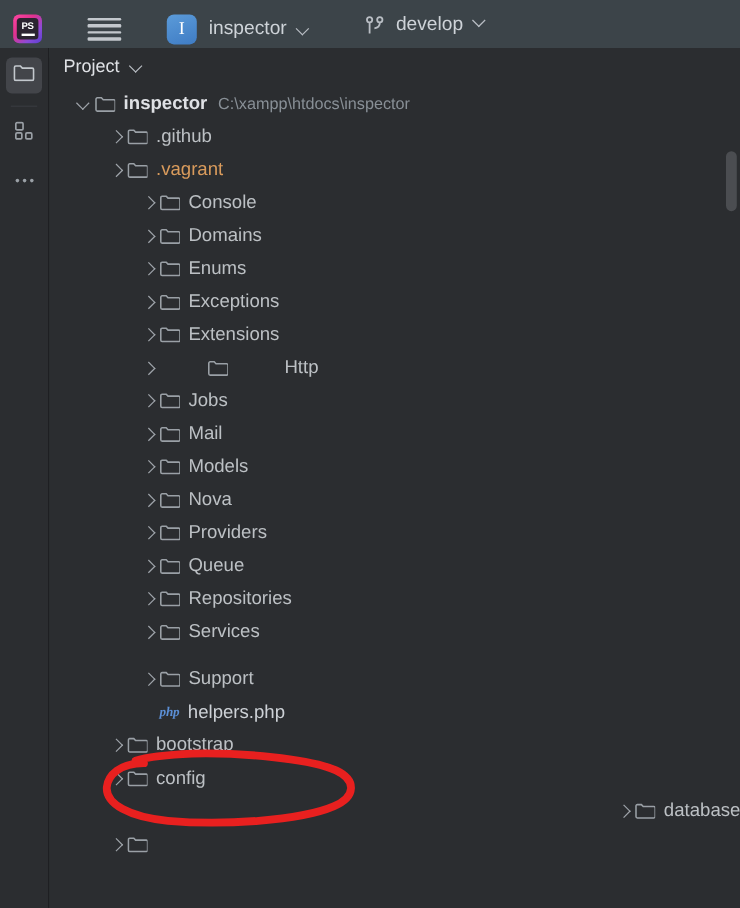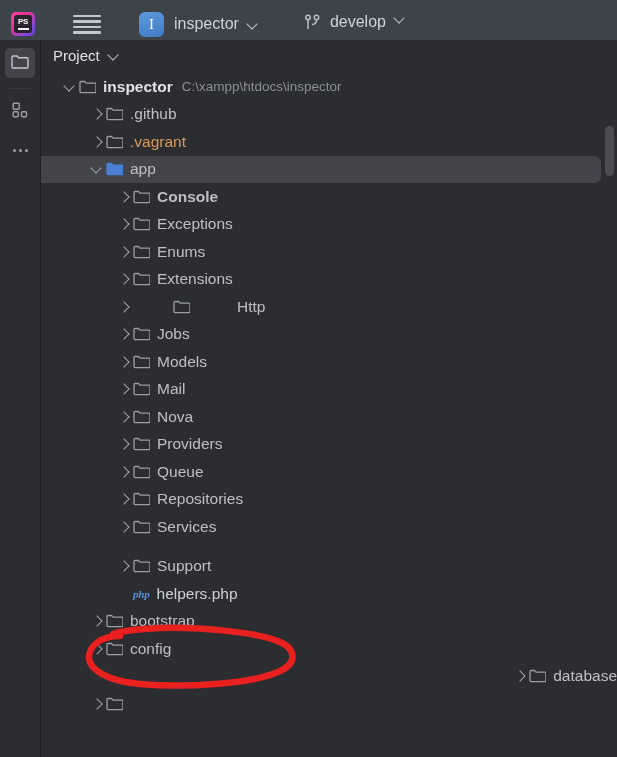--- a/index.html
+++ b/index.html
@@ -217,63 +217,63 @@
         </div>
         <div class="row" style="padding-left: 47px;">
           <span class="tw right"></span>
           <span class="folder">
             <svg width="17" height="14" viewBox="0 0 17 14">
               <path d="M1 2.6A1.1 1.1 0 0 1 2.1 1.5h3.4l1.5 1.6h8.9A1.1 1.1 0 0 1 17 4.2v7.3a1.1 1.1 0 0 1-1.1 1.1H2.1A1.1 1.1 0 0 1 1 11.5z" fill="none" stroke="#9aa0a6" stroke-width="1.3"></path>
             </svg>
           </span>
           <span class="label excluded">.vagrant</span>
         </div>
-        <div class="row selected" style="padding-left: 47px;">
-          <span class="tw down"></span>
-          <span class="folder">
-            <svg width="17" height="14" viewBox="0 0 17 14">
-              <path d="M1 2.6A1.1 1.1 0 0 1 2.1 1.5h3.4l1.5 1.6h8.9A1.1 1.1 0 0 1 17 4.2v7.3a1.1 1.1 0 0 1-1.1 1.1H2.1A1.1 1.1 0 0 1 1 11.5z" fill="#4a7fd4" stroke="#4a7fd4" stroke-width="1.3"></path>
-            </svg>
-          </span>
-          <span class="label">app</span>
-        </div>
-        <div class="row" style="padding-left: 74px; font-weight: bold;">
+        <div class="row" style="padding-left: 74px;">
           <span class="tw right"></span>
           <span class="folder">
             <svg width="17" height="14" viewBox="0 0 17 14">
               <path d="M1 2.6A1.1 1.1 0 0 1 2.1 1.5h3.4l1.5 1.6h8.9A1.1 1.1 0 0 1 17 4.2v7.3a1.1 1.1 0 0 1-1.1 1.1H2.1A1.1 1.1 0 0 1 1 11.5z" fill="none" stroke="#9aa0a6" stroke-width="1.3"></path>
             </svg>
           </span>
           <span class="label">Console</span>
         </div>
         <div class="row" style="padding-left: 74px;">
           <span class="tw right"></span>
           <span class="folder">
             <svg width="17" height="14" viewBox="0 0 17 14">
               <path d="M1 2.6A1.1 1.1 0 0 1 2.1 1.5h3.4l1.5 1.6h8.9A1.1 1.1 0 0 1 17 4.2v7.3a1.1 1.1 0 0 1-1.1 1.1H2.1A1.1 1.1 0 0 1 1 11.5z" fill="none" stroke="#9aa0a6" stroke-width="1.3"></path>
             </svg>
           </span>
+          <span class="label">Domains</span>
+        </div>
+        <div class="row" style="padding-left: 74px;">
+          <span class="tw right"></span>
+          <span class="folder">
+            <svg width="17" height="14" viewBox="0 0 17 14">
+              <path d="M1 2.6A1.1 1.1 0 0 1 2.1 1.5h3.4l1.5 1.6h8.9A1.1 1.1 0 0 1 17 4.2v7.3a1.1 1.1 0 0 1-1.1 1.1H2.1A1.1 1.1 0 0 1 1 11.5z" fill="none" stroke="#9aa0a6" stroke-width="1.3"></path>
+            </svg>
+          </span>
+          <span class="label">Enums</span>
+        </div>
+        <div class="row" style="padding-left: 74px;">
+          <span class="tw right"></span>
+          <span class="folder">
+            <svg width="17" height="14" viewBox="0 0 17 14">
+              <path d="M1 2.6A1.1 1.1 0 0 1 2.1 1.5h3.4l1.5 1.6h8.9A1.1 1.1 0 0 1 17 4.2v7.3a1.1 1.1 0 0 1-1.1 1.1H2.1A1.1 1.1 0 0 1 1 11.5z" fill="none" stroke="#9aa0a6" stroke-width="1.3"></path>
+            </svg>
+          </span>
           <span class="label">Exceptions</span>
         </div>
         <div class="row" style="padding-left: 74px;">
           <span class="tw right"></span>
           <span class="folder">
             <svg width="17" height="14" viewBox="0 0 17 14">
               <path d="M1 2.6A1.1 1.1 0 0 1 2.1 1.5h3.4l1.5 1.6h8.9A1.1 1.1 0 0 1 17 4.2v7.3a1.1 1.1 0 0 1-1.1 1.1H2.1A1.1 1.1 0 0 1 1 11.5z" fill="none" stroke="#9aa0a6" stroke-width="1.3"></path>
             </svg>
           </span>
-          <span class="label">Enums</span>
-        </div>
-        <div class="row" style="padding-left: 74px;">
-          <span class="tw right"></span>
-          <span class="folder">
-            <svg width="17" height="14" viewBox="0 0 17 14">
-              <path d="M1 2.6A1.1 1.1 0 0 1 2.1 1.5h3.4l1.5 1.6h8.9A1.1 1.1 0 0 1 17 4.2v7.3a1.1 1.1 0 0 1-1.1 1.1H2.1A1.1 1.1 0 0 1 1 11.5z" fill="none" stroke="#9aa0a6" stroke-width="1.3"></path>
-            </svg>
-          </span>
           <span class="label">Extensions</span>
         </div>
         <div class="row" style="padding-left: 74px; gap: 40px;">
           <span class="tw right"></span>
           <span class="folder">
             <svg width="17" height="14" viewBox="0 0 17 14">
               <path d="M1 2.6A1.1 1.1 0 0 1 2.1 1.5h3.4l1.5 1.6h8.9A1.1 1.1 0 0 1 17 4.2v7.3a1.1 1.1 0 0 1-1.1 1.1H2.1A1.1 1.1 0 0 1 1 11.5z" fill="none" stroke="#9aa0a6" stroke-width="1.3"></path>
             </svg>
           </span>
           <span class="label">Http</span>
@@ -287,30 +287,30 @@
           </span>
           <span class="label">Jobs</span>
         </div>
         <div class="row" style="padding-left: 74px;">
           <span class="tw right"></span>
           <span class="folder">
             <svg width="17" height="14" viewBox="0 0 17 14">
               <path d="M1 2.6A1.1 1.1 0 0 1 2.1 1.5h3.4l1.5 1.6h8.9A1.1 1.1 0 0 1 17 4.2v7.3a1.1 1.1 0 0 1-1.1 1.1H2.1A1.1 1.1 0 0 1 1 11.5z" fill="none" stroke="#9aa0a6" stroke-width="1.3"></path>
             </svg>
           </span>
+          <span class="label">Mail</span>
+        </div>
+        <div class="row" style="padding-left: 74px;">
+          <span class="tw right"></span>
+          <span class="folder">
+            <svg width="17" height="14" viewBox="0 0 17 14">
+              <path d="M1 2.6A1.1 1.1 0 0 1 2.1 1.5h3.4l1.5 1.6h8.9A1.1 1.1 0 0 1 17 4.2v7.3a1.1 1.1 0 0 1-1.1 1.1H2.1A1.1 1.1 0 0 1 1 11.5z" fill="none" stroke="#9aa0a6" stroke-width="1.3"></path>
+            </svg>
+          </span>
           <span class="label">Models</span>
-        </div>
-        <div class="row" style="padding-left: 74px;">
-          <span class="tw right"></span>
-          <span class="folder">
-            <svg width="17" height="14" viewBox="0 0 17 14">
-              <path d="M1 2.6A1.1 1.1 0 0 1 2.1 1.5h3.4l1.5 1.6h8.9A1.1 1.1 0 0 1 17 4.2v7.3a1.1 1.1 0 0 1-1.1 1.1H2.1A1.1 1.1 0 0 1 1 11.5z" fill="none" stroke="#9aa0a6" stroke-width="1.3"></path>
-            </svg>
-          </span>
-          <span class="label">Mail</span>
         </div>
         <div class="row" style="padding-left: 74px;">
           <span class="tw right"></span>
           <span class="folder">
             <svg width="17" height="14" viewBox="0 0 17 14">
               <path d="M1 2.6A1.1 1.1 0 0 1 2.1 1.5h3.4l1.5 1.6h8.9A1.1 1.1 0 0 1 17 4.2v7.3a1.1 1.1 0 0 1-1.1 1.1H2.1A1.1 1.1 0 0 1 1 11.5z" fill="none" stroke="#9aa0a6" stroke-width="1.3"></path>
             </svg>
           </span>
           <span class="label">Nova</span>
         </div>

